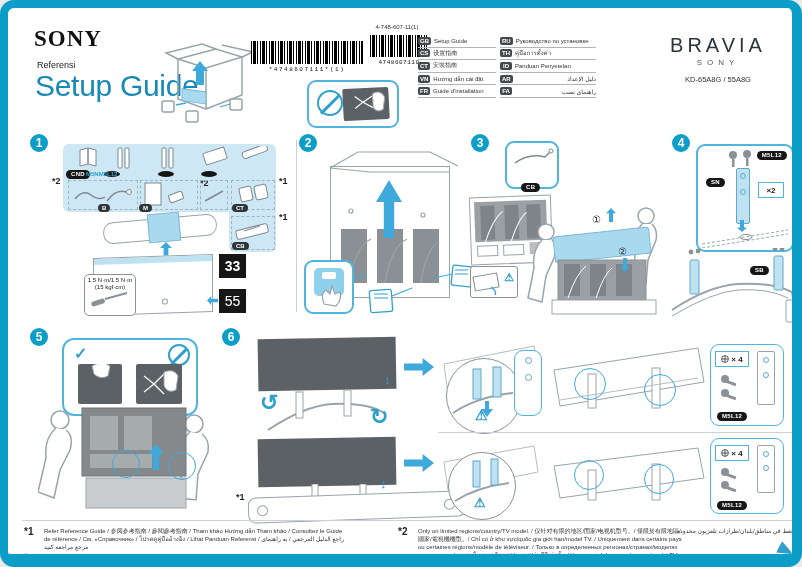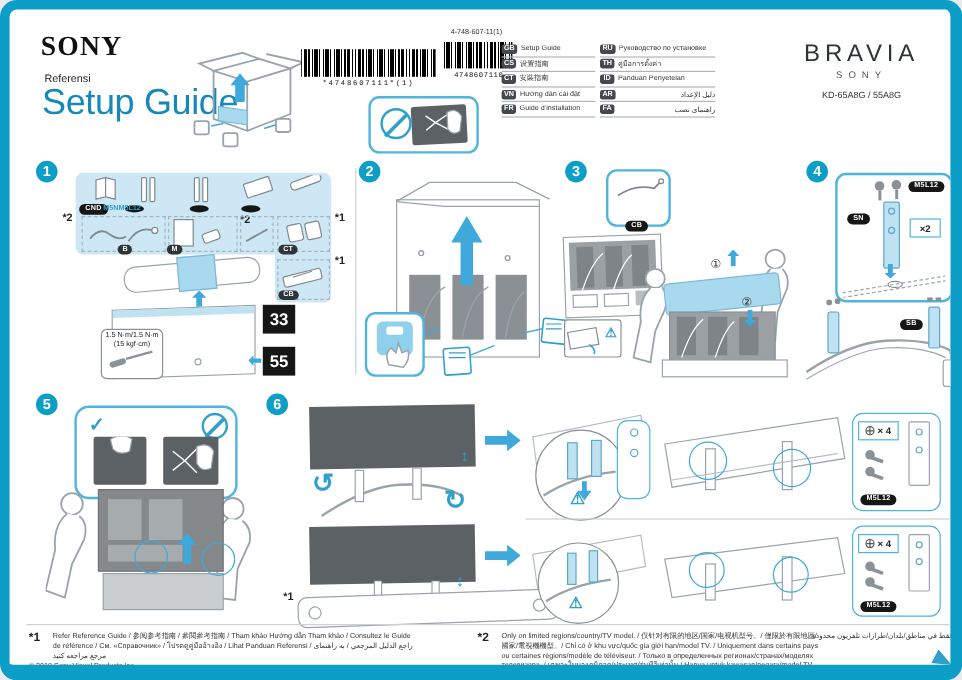--- a/index.html
+++ b/index.html
@@ -213,21 +213,21 @@
 
   <div class="abs ol" style="left:95px;top:210px;width:112px;height:20px;border-radius:10px;transform:rotate(-5deg);"></div>
   <div class="abs bc" style="left:140px;top:205px;width:30px;height:27px;transform:rotate(-5deg);"></div>
   <div class="abs arrow up" style="left:152px;top:234px;width:12px;height:16px;"></div>
   <div class="abs ol" style="left:85px;top:248px;width:118px;height:56px;transform:skewY(-2deg);">
     <div class="abs" style="left:0;top:0;width:118px;height:6px;background:#BFE2F2;"></div>
     <div class="abs" style="left:28px;top:40px;width:4px;height:4px;border:1px solid #99A4AA;border-radius:50%;"></div>
     <div class="abs" style="left:68px;top:42px;width:4px;height:4px;border:1px solid #99A4AA;border-radius:50%;"></div>
   </div>
   <div class="abs" style="left:211px;top:246px;width:27px;height:24px;background:#161616;color:#fff;font-size:14px;font-weight:bold;display:flex;align-items:center;justify-content:center;">33</div>
-  <div class="abs" style="left:211px;top:281px;width:27px;height:24px;background:#161616;color:#fff;font-size:14px;font-weight:bold;display:flex;align-items:center;justify-content:center;">55</div>
+  <div class="abs" style="left:211px;top:281px;width:27px;height:24px;background:#161616;color:#fff;font-size:14px;font-weight:normal;display:flex;align-items:center;justify-content:center;">55</div>
   <div class="abs arrow left" style="left:199px;top:288px;width:11px;height:9px;"></div>
 
   <div class="abs ol" style="left:76px;top:266px;width:50px;height:40px;border-radius:5px;border-color:#8a9298;">
     <div style="font-size:6px;text-align:center;margin-top:2px;line-height:1.2;">
       <span>1.5 N·m/1.5 N·m</span><br>
       <span>(15 kgf·cm)</span>
     </div>
     <svg width="50" height="18">
       <rect x="6" y="9" width="14" height="5" rx="2.5" fill="#8a9298" transform="rotate(-18 13 11)"></rect>
       <line x1="20" y1="8" x2="42" y2="2" stroke="#8a9298" stroke-width="2"></line>

